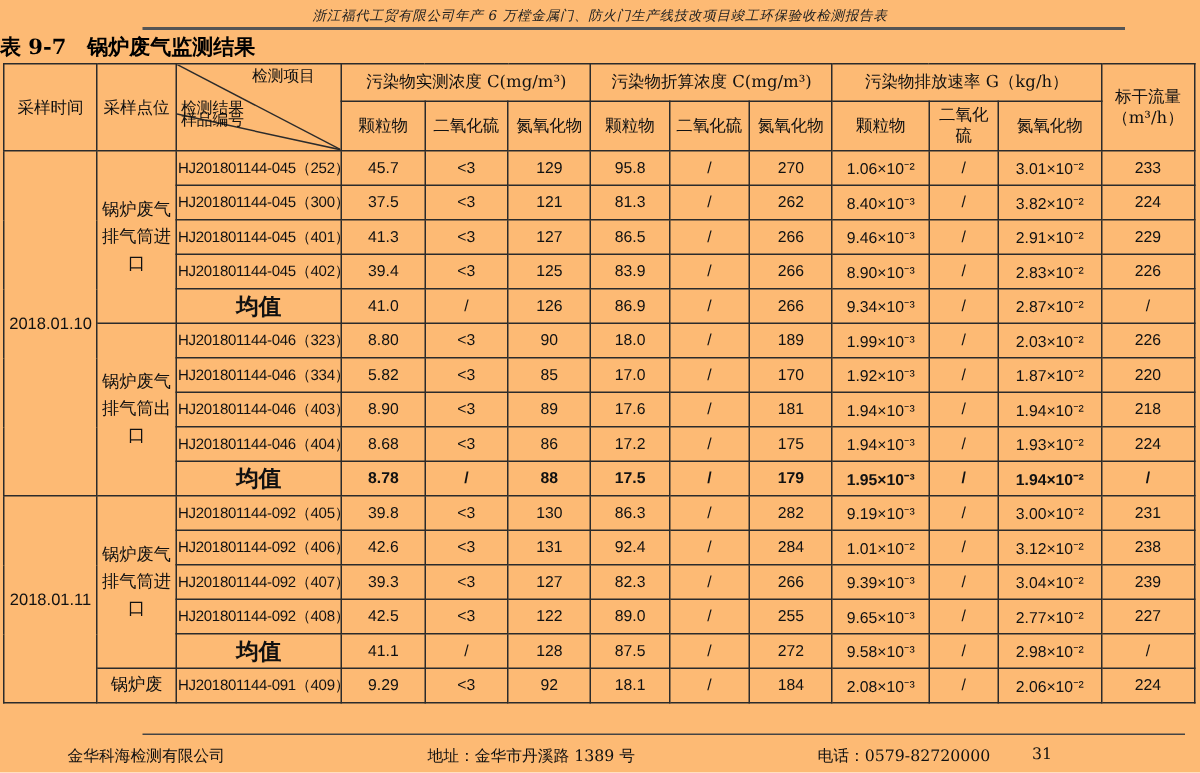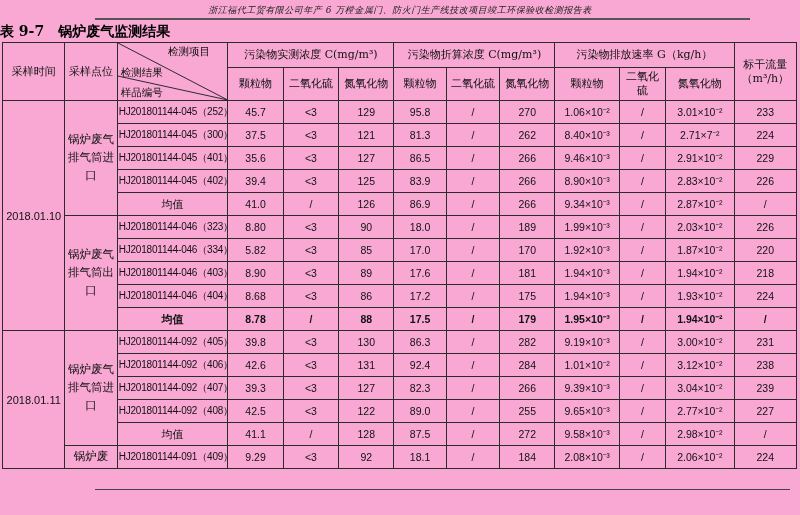--- a/index.html
+++ b/index.html
@@ -1,18 +1,18 @@
 <!DOCTYPE html>
 <html><head>
 <meta charset="utf-8">
 <style>
   * { margin:0; padding:0; box-sizing:border-box; }
   html,body { width:800px; height:515px; background:#ffffff; overflow:hidden; }
   body { font-family:"Liberation Sans", sans-serif; color:#111; }
-  .page { position:relative; width:800px; height:515px; background:#f9a8d4; }
+  .page { position:relative; width:800px; height:515px; background:#fdba74; }
 
   .page-header {
     position:absolute; top:4px; left:0; width:100%;
     text-align:center; font-family:"DejaVu Serif", serif; font-style:italic;
     font-size:9px; color:#222; letter-spacing:0.5px;
   }
   .header-rule {
     position:absolute; top:18px; left:95px; width:655px;
     border-top:2px solid #555;
   }
@@ -31,30 +31,30 @@
     border:1px solid #2b2b2b; text-align:center; vertical-align:middle;
     padding:0 1px; overflow:hidden;
   }
   thead th { font-family:"DejaVu Serif", serif; font-weight:normal; font-size:11px; line-height:1.25; }
   tr.h1 th { height:25px; }
   tr.h2 th { height:33px; }
   tbody td { height:23px; font-family:"Liberation Sans", sans-serif; }
   td.c-date { font-size:11px; }
   td.c-point { font-family:"DejaVu Serif", serif; font-size:11.5px; line-height:1.55; padding:0 7px; }
   td.c-sample { font-size:10px; white-space:nowrap; letter-spacing:-0.2px; }
-  td.c-sample.mean { font-family:"DejaVu Serif", serif; font-size:11px; letter-spacing:0; }
+  td.c-sample.mean { font-family:"DejaVu Serif", serif; font-size:15px; letter-spacing:0;font-weight:bold; }
   td.c-val { font-size:10.5px; white-space:nowrap; }
   tr.bold td { font-weight:bold; }
 
   th.corner { position:relative; padding:0;margin-left:12px; }
   th.corner svg { position:absolute; top:0; left:0; width:100%; height:100%; }
   th.corner .lab { position:absolute; font-size:10.5px; white-space:nowrap; }
   th.corner .lab-top { top:2px; left:32%; width:66%; text-align:center; }
   th.corner .lab-mid { top:23px; left:3px; }
-  th.corner .lab-bot { bottom:1px; left:3px; }
+  th.corner .lab-bot { bottom:13px; left:3px; }
 
   .footer-rule {
     position:absolute; top:489px; left:95px; width:695px;
     border-top:1.5px solid #444;
   }
   .footer {
     position:absolute; top:497px; left:0; width:100%; height:14px;
     font-family:"DejaVu Serif", serif; font-size:10.5px; color:#111;
   }
   .footer span { position:absolute; white-space:nowrap; }
@@ -140,26 +140,26 @@
         <tr>
           <td class="c-sample">HJ201801144-045（300）</td>
           <td class="c-val">37.5</td>
           <td class="c-val">&lt;3</td>
           <td class="c-val">121</td>
           <td class="c-val">81.3</td>
           <td class="c-val">/</td>
           <td class="c-val">262</td>
           <td class="c-val">8.40×10⁻³</td>
           <td class="c-val">/</td>
-          <td class="c-val">2.71×7⁻²</td>
+          <td class="c-val">3.82×10⁻²</td>
           <td class="c-val">224</td>
         </tr>
         <tr>
           <td class="c-sample">HJ201801144-045（401）</td>
-          <td class="c-val">35.6</td>
+          <td class="c-val">41.3</td>
           <td class="c-val">&lt;3</td>
           <td class="c-val">127</td>
           <td class="c-val">86.5</td>
           <td class="c-val">/</td>
           <td class="c-val">266</td>
           <td class="c-val">9.46×10⁻³</td>
           <td class="c-val">/</td>
           <td class="c-val">2.91×10⁻²</td>
           <td class="c-val">229</td>
         </tr>
@@ -333,14 +333,20 @@
           <td class="c-val">184</td>
           <td class="c-val">2.08×10⁻³</td>
           <td class="c-val">/</td>
           <td class="c-val">2.06×10⁻²</td>
           <td class="c-val">224</td>
         </tr>
       </tbody>
   </table>
 
   <div class="footer-rule"></div>
+  <div class="footer">
+    <span class="f-company">金华科海检测有限公司</span>
+    <span class="f-address">地址：金华市丹溪路 1389 号</span>
+    <span class="f-phone">电话：0579-82720000</span>
+    <span class="f-page">31</span>
+  </div>
 
 </div>
 
 </body></html>

